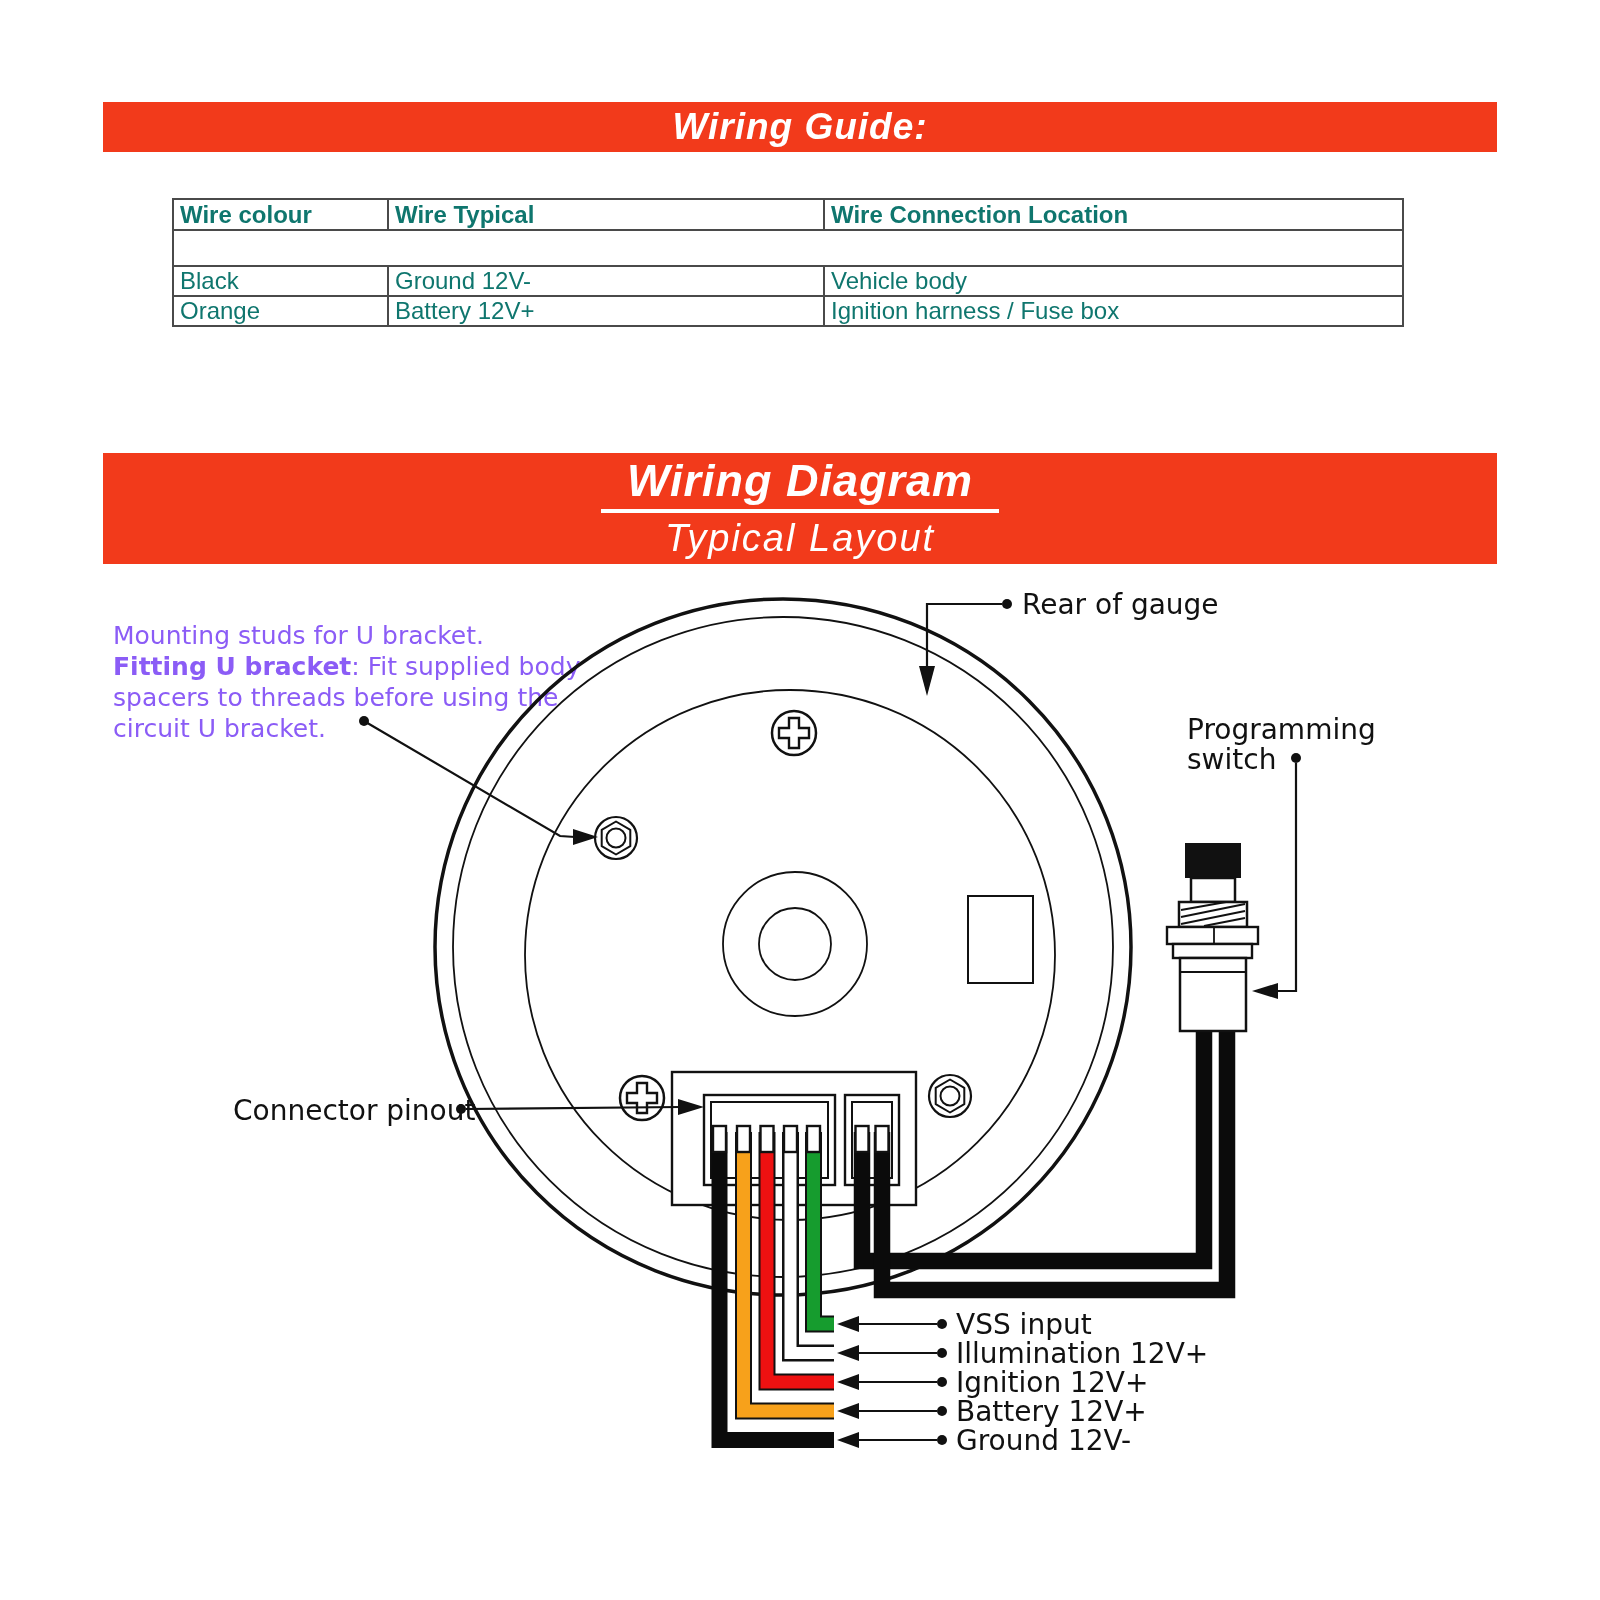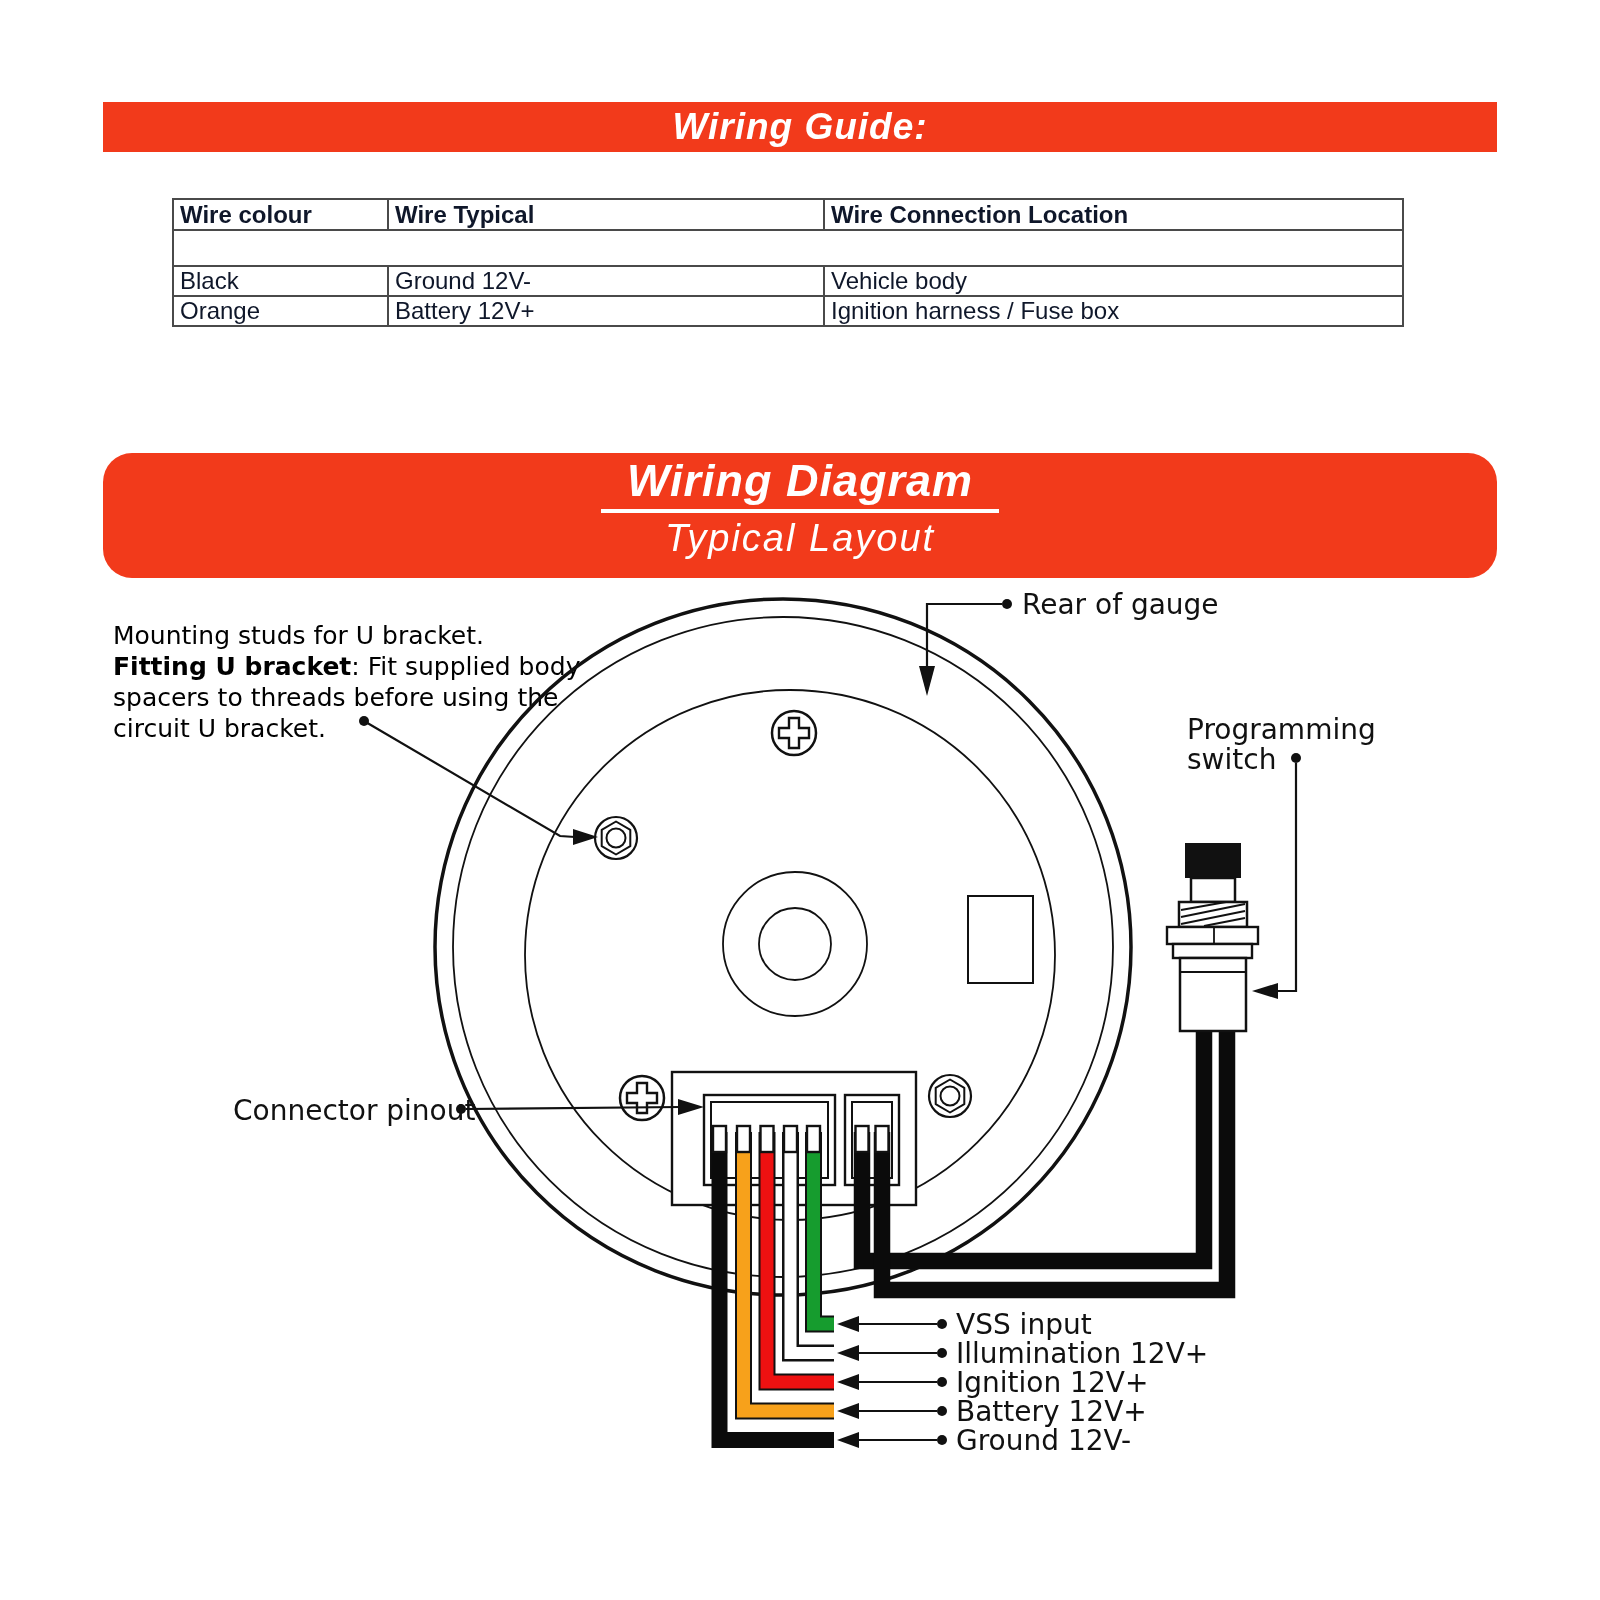--- a/index.html
+++ b/index.html
@@ -4,42 +4,42 @@
 <style>
   html,body { margin:0; padding:0; }
   body {
     width:1600px; height:1600px; position:relative; background:#ffffff;
     font-family:"Liberation Sans", sans-serif; overflow:hidden;
   }
   
   .banner { position:absolute; left:103px; width:1394px; color:#fff; text-align:center; }
   #banner1 { top:102px; height:50px; }
   #banner1 .b-title { font:italic bold 37px/50px "Liberation Sans", sans-serif; letter-spacing:1px;margin-top:42px; }
-  #banner2 { top:453px; height:125px;border-radius:29px; }
+  #banner2 { top:453px; height:111px; }
   #banner2 .b2-title { display:block; font:italic bold 45px/52px "Liberation Sans", sans-serif; letter-spacing:1px; margin-top:2px; }
   #banner2 .b2-rule { width:398px; height:4px; background:#fff; margin:2px auto 3px auto; }
   #banner2 .b2-sub { display:block; font:italic 38px/44px "Liberation Sans", sans-serif; letter-spacing:2px; }
   
   table.wiring {
     position:absolute; left:172px; top:198px; width:1230px;
     border-collapse:collapse; table-layout:fixed;
-    font-size:24px; color:#0f172a;
+    font-size:24px; color:#0f766e;
   }
   table.wiring th, table.wiring td {
     border:2px solid #4a4a4a; padding:0 4px 0 6px; text-align:left;
     white-space:nowrap; overflow:hidden;
   }
   table.wiring th { font-weight:bold; height:29px; }
   tr.spacer td { height:34px; }
   tr.data td { height:27px; }
   .b { font-weight:bold; }
   
   .note {
     position:absolute; left:113px; top:620px; width:480px;
-    font-family:"DejaVu Sans", sans-serif; font-size:25px; line-height:31px; color:#000000;
+    font-family:"DejaVu Sans", sans-serif; font-size:25px; line-height:31px; color:#8b5cf6;
   }
   
   svg#diagram { position:absolute; left:0; top:0; }
   .dtext { font-family:"DejaVu Sans", sans-serif; font-size:28px; fill:#111; }
 </style>
 </head>
 <body>
 
 <div id="banner1" class="banner" style="background-color: rgb(242, 58, 27);">
   <span class="b-title">Wiring Guide:</span>

